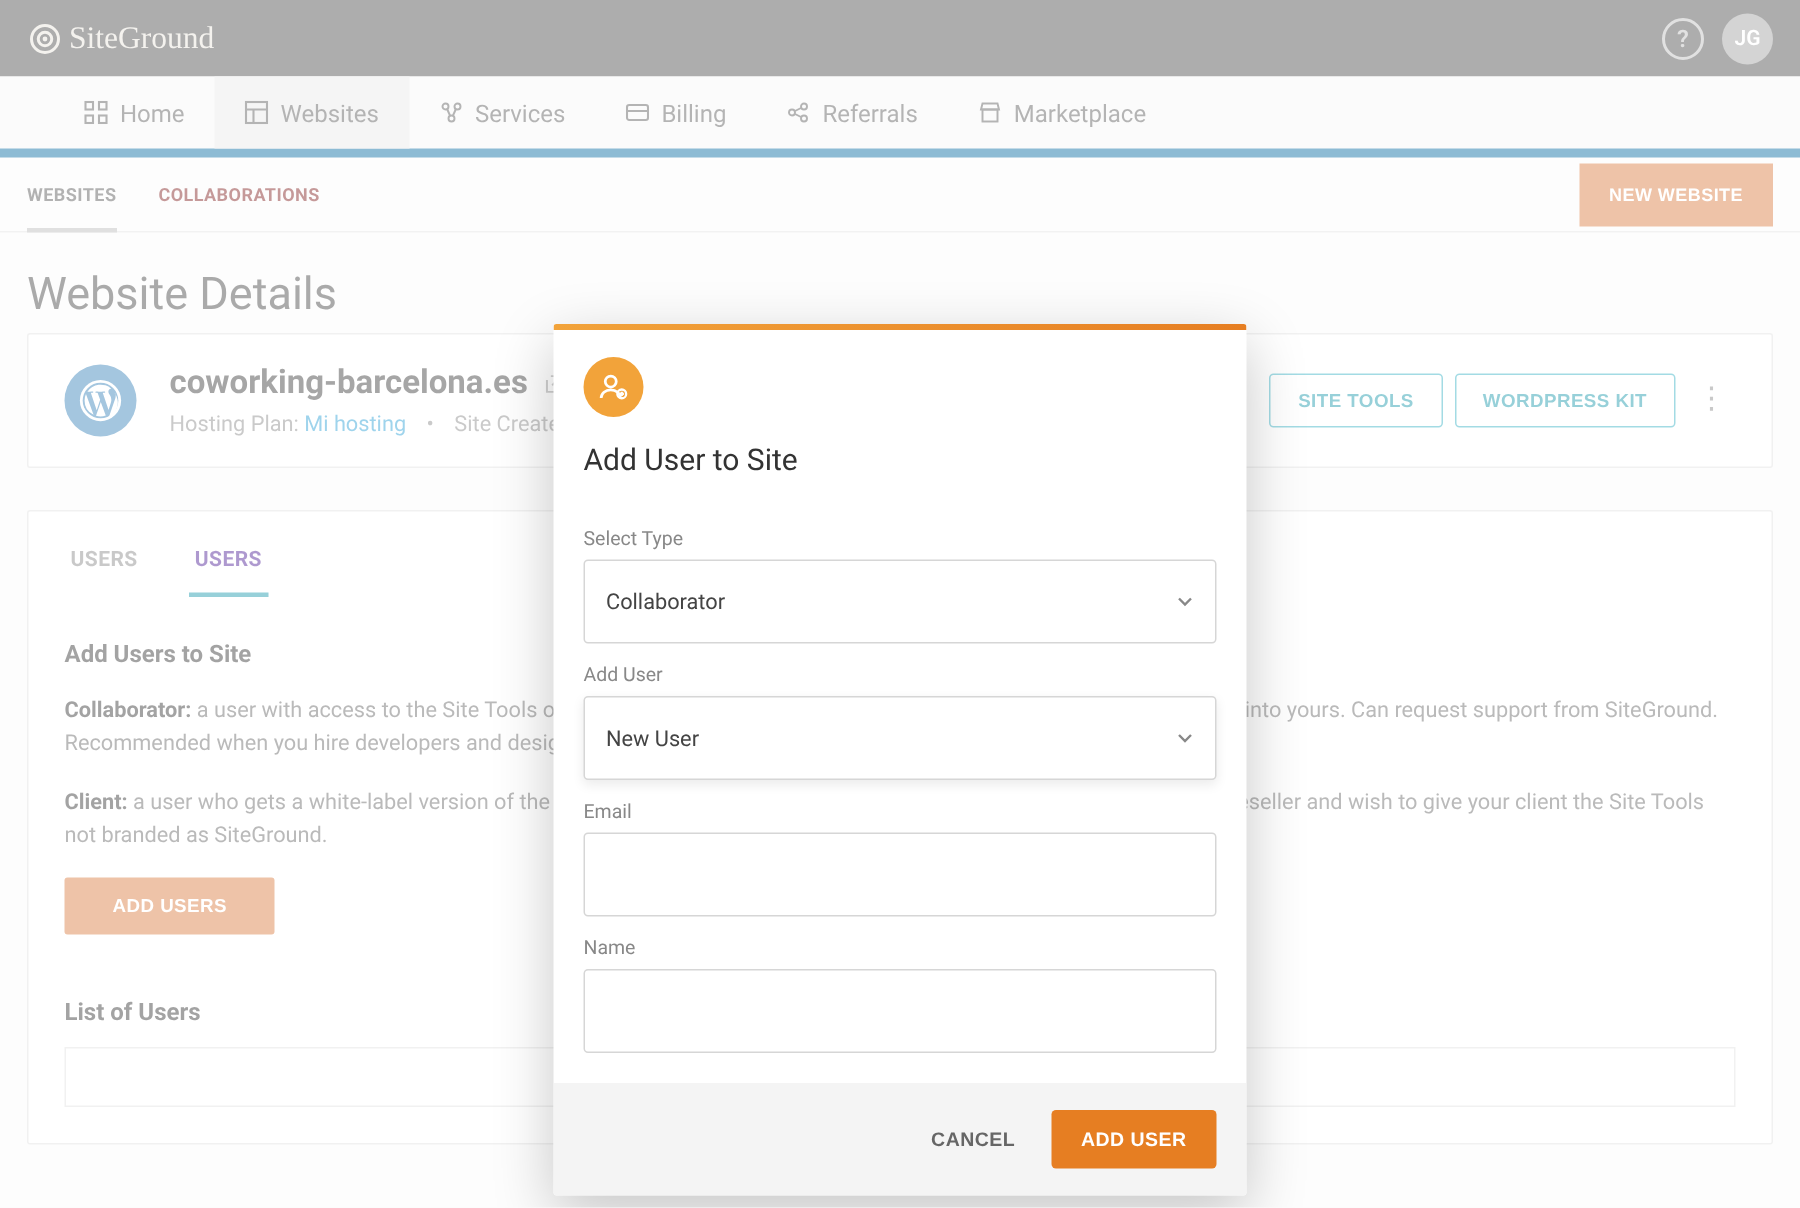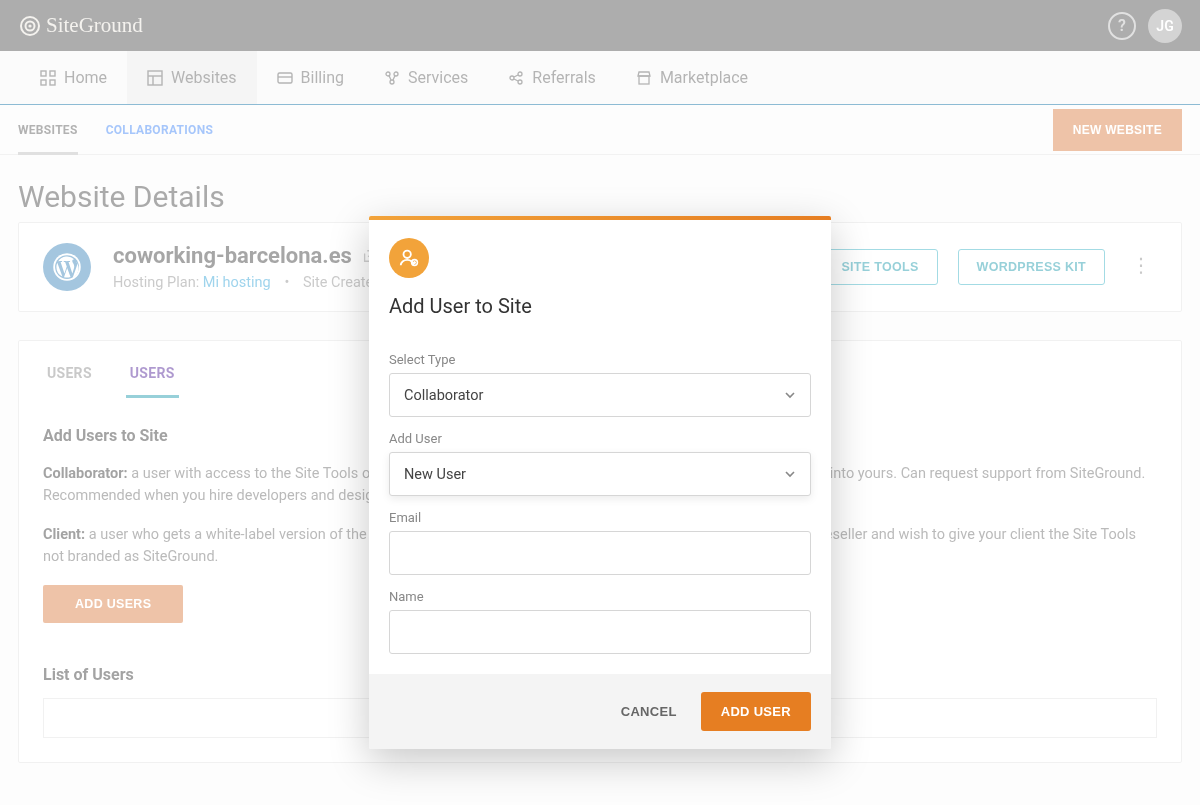--- a/index.html
+++ b/index.html
@@ -51,24 +51,24 @@
     border-radius: 50%;
     color: #fff;
     display: flex; align-items: center; justify-content: center;
     font-size: 14px; font-weight: 600;
   }
 
   
   .mainnav {
     height: 54px;
     background: #f7f7f7;
-    border-bottom: 1px solid #0369a1;
+    border-bottom: 6px solid #0369a1;
     display: flex;
     align-items: stretch;
-    padding: 0 20px;
+    padding: 0 36px;
   }
   .navitem {
     display: flex;
     align-items: center;
     gap: 8px;
     padding: 0 20px;
     font-size: 16px;
     color: #5a5a5a;
     cursor: pointer;
   }
@@ -83,21 +83,21 @@
     display: flex;
     align-items: center;
     padding: 0 18px;
     border-bottom: 1px solid #e3e3e3;
     justify-content: space-between;
   }
   .subnav-left { display:flex; gap: 28px; }
   .subtab {
     font-size: 12px;
     font-weight: 700;
-    color: #3b82f6;
+    color: #7f1d1d;
     padding: 18px 0 15px;
     cursor: pointer;
     letter-spacing: .3px;
   }
   .subtab.active {
     color: #555;
     border-bottom: 3px solid #bbb;
   }
   .btn-new-website {
     background: #d97b3e;
@@ -146,21 +146,21 @@
     display:flex; align-items:center; gap:10px;
   }
   .ext-icon { color:#9a9a9a; }
   .site-sub {
     font-size: 14.5px;
     color: #8a8a8a;
     margin-top: 6px;
   }
   .site-sub .link { color:#2a9fd6; cursor:pointer; }
   .site-sub .dot { margin: 0 10px; }
-  .site-actions { display:flex; gap:20px; }
+  .site-actions { display:flex; gap:8px; }
   .outline-btn {
     border: 1px solid #34b0c4;
     background: #fff;
     color: #1998aa;
     font-size: 12.5px;
     font-weight: 700;
     padding: 10px 18px;
     border-radius: 3px;
     cursor: pointer;
     letter-spacing:.3px;
@@ -266,21 +266,21 @@
   .modal-body {
     padding: 10px 20px 20px;
   }
   .field-label {
     font-size: 13px;
     color:#888;
     margin: 14px 0 6px;
   }
   .select, .text-input {
     width:100%;
-    height:44px;
+    height:56px;
     border:1px solid #d6d6d6;
     border-radius:3px;
     padding: 0 14px;
     font-size:14.5px;
     color:#444;
     background:#fff;
     display:flex; align-items:center; justify-content:space-between;
     cursor:pointer;
   }
   .select.elevated {
@@ -350,34 +350,34 @@
   <div class="navitem active">
     <svg width="16" height="16" viewBox="0 0 16 16">
         <rect x="1" y="1" width="14" height="14" fill="none" stroke="#5a5a5a" stroke-width="1.4"></rect>
         <line x1="1" y1="6" x2="15" y2="6" stroke="#5a5a5a" stroke-width="1.4"></line>
         <line x1="6" y1="6" x2="6" y2="15" stroke="#5a5a5a" stroke-width="1.4"></line>
       </svg>
     <span>Websites</span>
   </div>
   <div class="navitem">
     <svg width="16" height="16" viewBox="0 0 16 16">
-        <rect x="1" y="3" width="14" height="10" rx="1.5" fill="none" stroke="#5a5a5a" stroke-width="1.4"></rect>
-        <line x1="1" y1="7" x2="15" y2="7" stroke="#5a5a5a" stroke-width="1.4"></line>
-      </svg>
-    <span>Billing</span>
-  </div>
-  <div class="navitem">
-    <svg width="16" height="16" viewBox="0 0 16 16">
         <circle cx="4" cy="4" r="2" fill="none" stroke="#5a5a5a" stroke-width="1.3"></circle>
         <circle cx="12" cy="4" r="2" fill="none" stroke="#5a5a5a" stroke-width="1.3"></circle>
         <circle cx="8" cy="12" r="2" fill="none" stroke="#5a5a5a" stroke-width="1.3"></circle>
         <line x1="5" y1="5.5" x2="7" y2="10" stroke="#5a5a5a" stroke-width="1.3"></line>
         <line x1="11" y1="5.5" x2="9" y2="10" stroke="#5a5a5a" stroke-width="1.3"></line>
       </svg>
     <span>Services</span>
+  </div>
+  <div class="navitem">
+    <svg width="16" height="16" viewBox="0 0 16 16">
+        <rect x="1" y="3" width="14" height="10" rx="1.5" fill="none" stroke="#5a5a5a" stroke-width="1.4"></rect>
+        <line x1="1" y1="7" x2="15" y2="7" stroke="#5a5a5a" stroke-width="1.4"></line>
+      </svg>
+    <span>Billing</span>
   </div>
   <div class="navitem">
     <svg width="16" height="16" viewBox="0 0 16 16">
         <circle cx="4" cy="8" r="2" fill="none" stroke="#5a5a5a" stroke-width="1.3"></circle>
         <circle cx="12" cy="4" r="2" fill="none" stroke="#5a5a5a" stroke-width="1.3"></circle>
         <circle cx="12" cy="12" r="2" fill="none" stroke="#5a5a5a" stroke-width="1.3"></circle>
         <line x1="6" y1="7" x2="10" y2="5" stroke="#5a5a5a" stroke-width="1.3"></line>
         <line x1="6" y1="9" x2="10" y2="11" stroke="#5a5a5a" stroke-width="1.3"></line>
       </svg>
     <span>Referrals</span>

